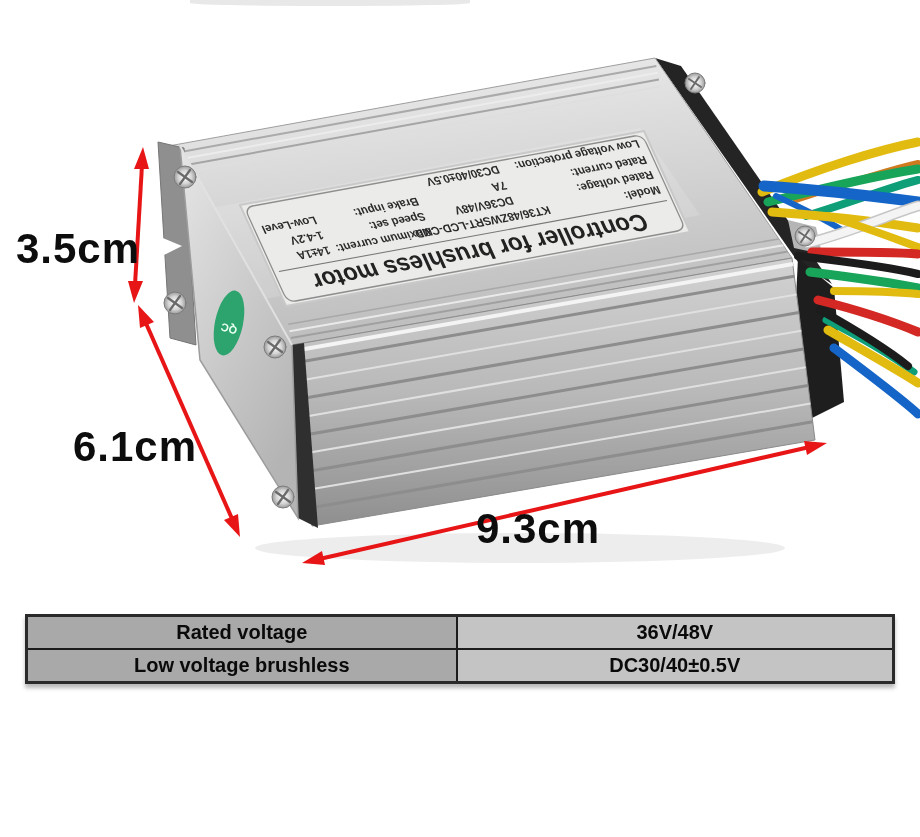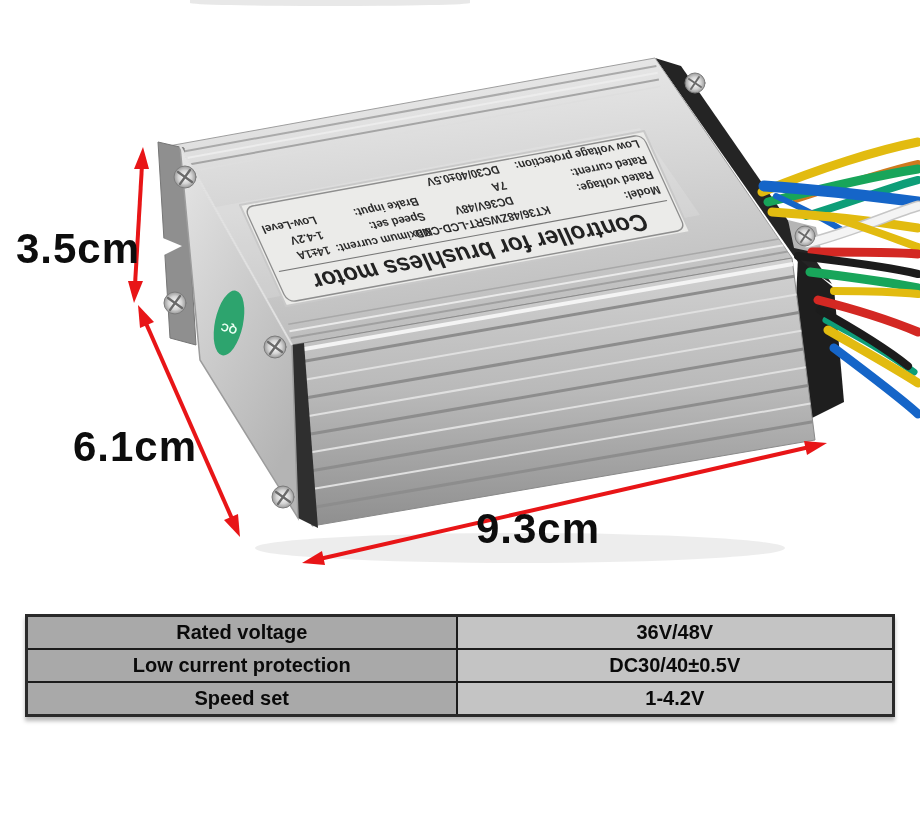--- a/index.html
+++ b/index.html
@@ -224,23 +224,19 @@
   </svg>
 
   <div class="spec-table-wrap">
     <table class="spec">
       <tbody>
         <tr>
           <td class="k">Rated voltage</td>
           <td class="v">36V/48V</td>
         </tr>
         <tr>
-          <td class="k">Low current protection</td>
+          <td class="k">Low voltage brushless</td>
           <td class="v">DC30/40±0.5V</td>
-        </tr>
-        <tr>
-          <td class="k">Speed set</td>
-          <td class="v">1-4.2V</td>
         </tr>
       </tbody>
     </table>
   </div>
 </div>
 
 </body></html>

